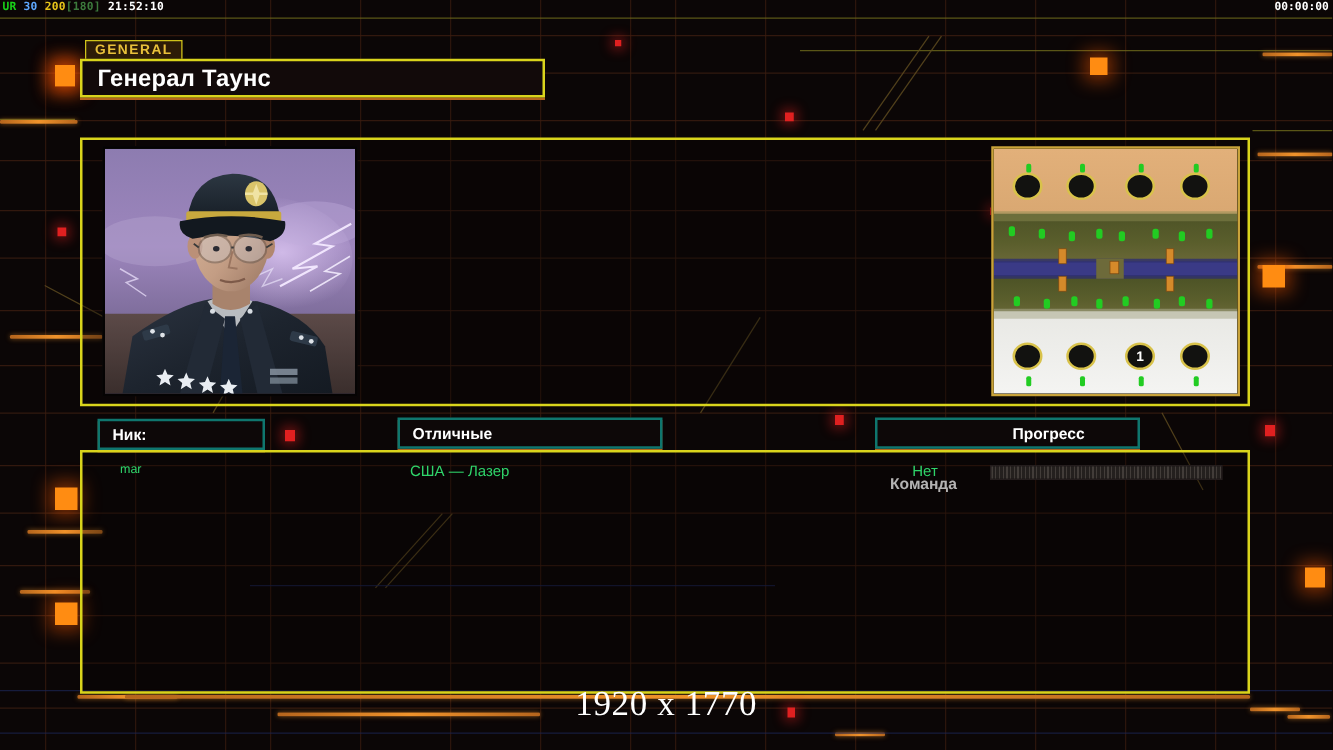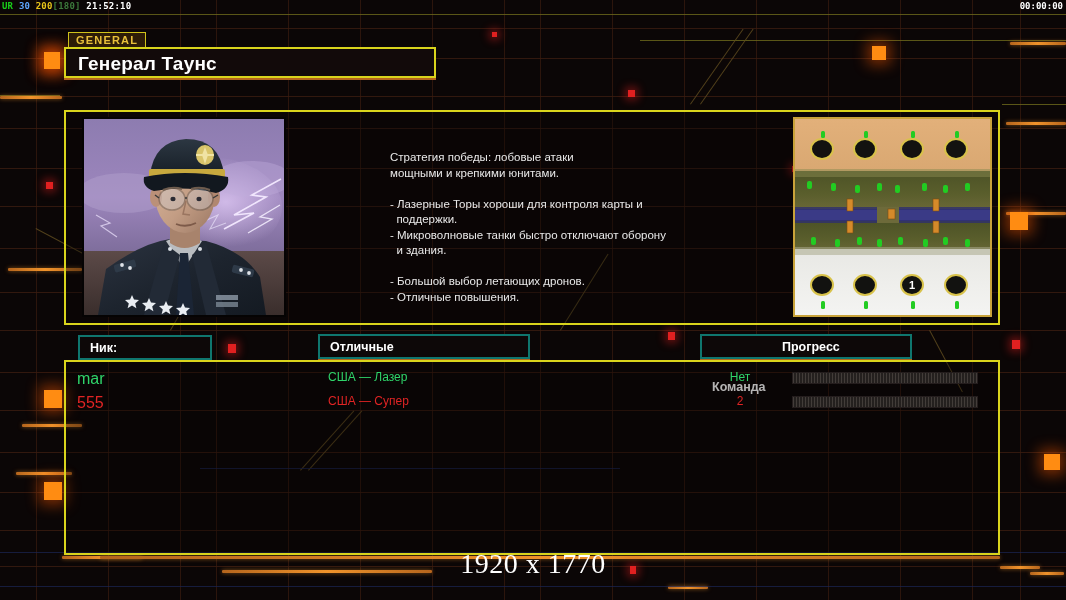--- a/index.html
+++ b/index.html
@@ -60,21 +60,21 @@
 
   
   .hdrbox{position:absolute;height:25px;background:#0d0808;border:2px solid #0f766e;
           box-sizing:border-box;box-shadow:0 2px 0 0 #b5651d;}
   .hdrtxt{position:absolute;color:#fff;font-size:12.5px;font-weight:bold;top:4px;}
 
   
   #listpanel{position:absolute;left:64px;top:360px;width:936px;height:195px;
              border:2px solid #d9d41c;box-sizing:border-box;background:rgba(8,4,4,.3);}
   .row{position:absolute;left:0;width:936px;height:24px;}
-  .c-nick{position:absolute;left:11px;top:3px;font-size:16px;text-align:center;}
+  .c-nick{position:absolute;left:30px;top:3px;font-size:10px;text-align:center;}
   .c-gen{position:absolute;left:262px;top:3px;font-size:12px;}
   .c-team{position:absolute;left:646px;top:3px;width:56px;text-align:center;font-size:12px;}
   .c-prog{position:absolute;left:726px;top:5px;width:186px;height:12px;
           background:#171313;border:1px solid #241d1d;box-sizing:border-box;overflow:hidden;}
   .c-prog i{position:absolute;left:0;top:0;height:100%;width:100%;display:block;
      background:repeating-linear-gradient(90deg,#4a4440 0 1px,#262220 1px 3px);opacity:.85;}
 
   
   #resbox{position:absolute;left:0;top:548px;width:1066px;text-align:center;}
   #restxt{color:#fff;font-family:"Liberation Serif",serif;font-size:28px;letter-spacing:.5px;}
@@ -268,30 +268,20 @@
       </g>
 
       <rect x="132" y="176" width="22" height="5" fill="#8e9aa8" opacity="0.8"></rect>
       <rect x="132" y="183" width="22" height="5" fill="#7b8794" opacity="0.8"></rect>
 
       <circle cx="86" cy="130" r="2" fill="#d8dde3"></circle>
       <circle cx="116" cy="130" r="2" fill="#d8dde3"></circle>
     </svg>
   </div>
 
-  <div id="desc">Стратегия победы: лобовые атаки
-мощными и крепкими юнитами.
-
-- Лазерные Торы хороши для контроля карты и
-  поддержки.
-- Микроволновые танки быстро отключают оборону
-  и здания.
-
-- Большой выбор летающих дронов.
-- Отличные повышения.</div>
 
   <div id="mapbox">
     <svg id="mapimg" viewBox="0 0 195 196" preserveAspectRatio="none">
       <defs>
         <linearGradient id="sand" x1="0" y1="0" x2="0" y2="1">
           <stop offset="0%" stop-color="#e2b07a"></stop>
           <stop offset="100%" stop-color="#d8a771"></stop>
         </linearGradient>
         <linearGradient id="snow" x1="0" y1="0" x2="0" y2="1">
           <stop offset="0%" stop-color="#e8e8e4"></stop>
@@ -374,40 +364,32 @@
 <div class="hdrbox" style="left:78px;top:335px;width:134px;">
   <div class="hdrtxt" style="left:10px;">Ник:</div>
 </div>
 
 <div class="hdrbox" style="left:318px;top:334px;width:212px;">
   <div class="hdrtxt" style="left:10px;">Отличные</div>
 </div>
 
 <div class="hdrbox" style="left:700px;top:334px;width:212px;">
   <div class="hdrtxt" style="left:10px;margin-top:40px;">Команда</div>
-  <div class="hdrtxt" style="left:80px;">Прогресс</div>
+  <div class="hdrtxt" style="left:108px;">Прогресс</div>
 </div>
 
 <div id="listpanel">
 
   <div class="row" style="top:5px;">
     <div class="c-nick" style="color:#2fd46a;">mar</div>
     <div class="c-gen" style="color:#2fd46a;">США — Лазер</div>
     <div class="c-team" style="color:#2fd46a;">Нет</div>
     <div class="c-prog">
         <i></i>
       </div>
   </div>
 
-  <div class="row" style="top:29px;">
-    <div class="c-nick" style="color:#e02424;">555</div>
-    <div class="c-gen" style="color:#e02424;">США — Супер</div>
-    <div class="c-team" style="color:#e02424;">2</div>
-    <div class="c-prog">
-        <i></i>
-      </div>
-  </div>
 
 </div>
 
 <div id="resbox">
   <span id="restxt">1920 x 1770</span>
 </div>
 
 </body></html>

